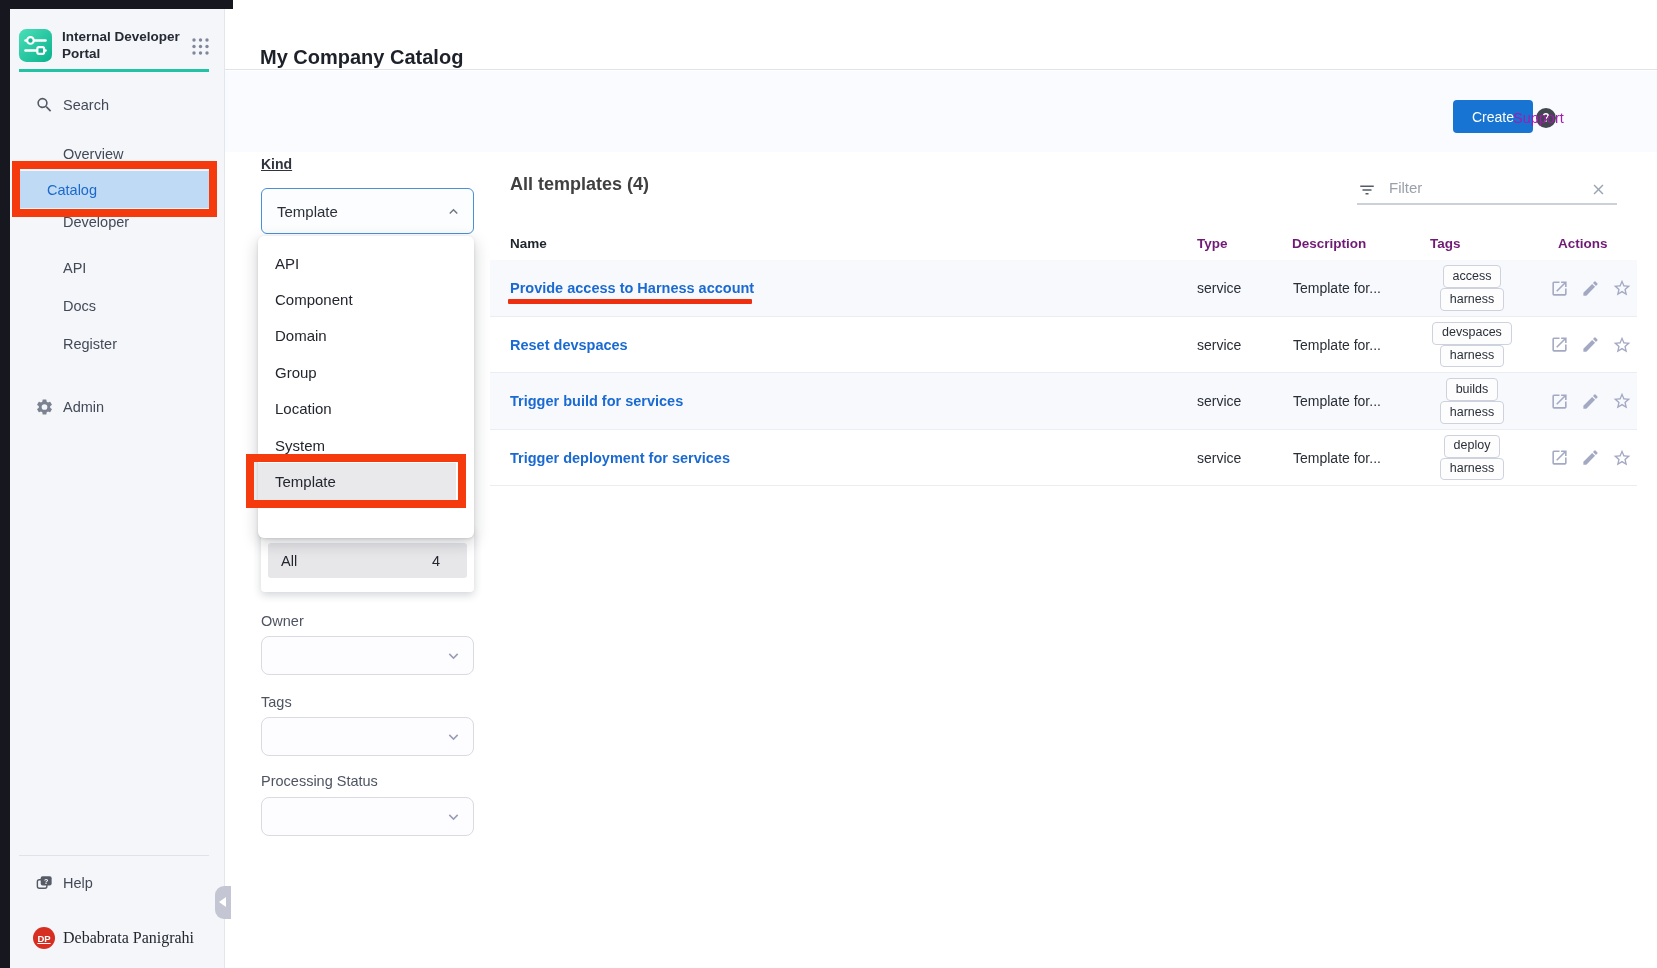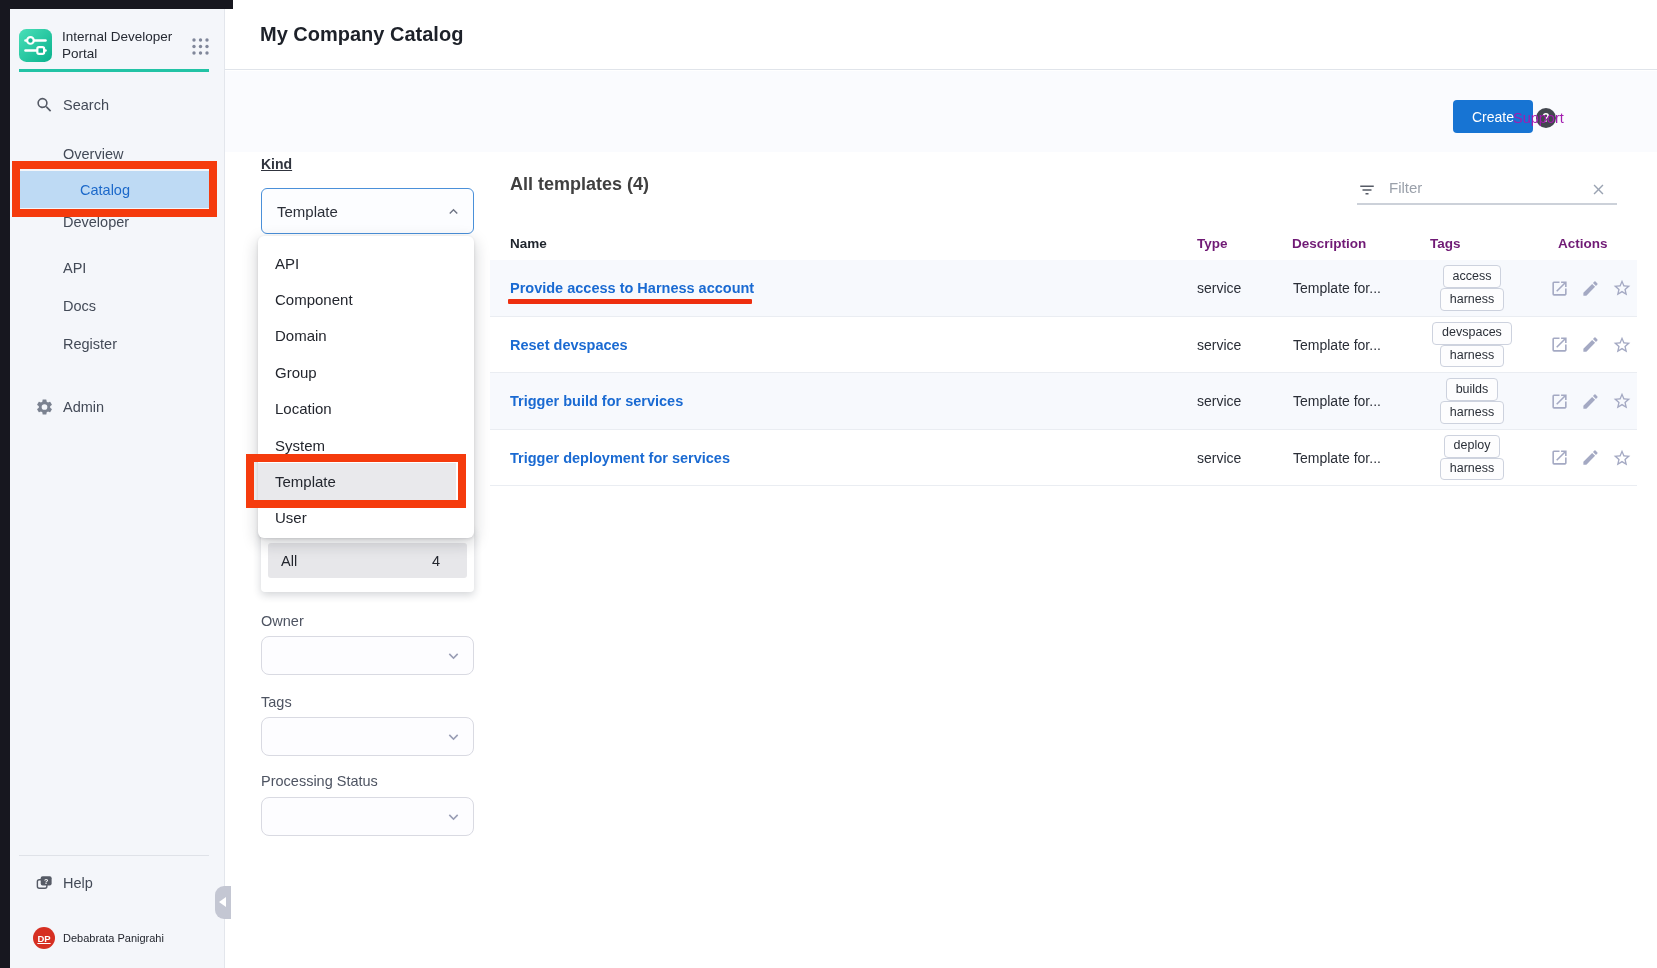--- a/index.html
+++ b/index.html
@@ -11,38 +11,38 @@
   }
   .abs { position:absolute; }
 
   
   .edge-left { left:0; top:0; width:10px; height:968px; background:#17171f; z-index:9; }
   .edge-top  { left:0; top:0; width:233px; height:9px;  background:#17171f; z-index:9; }
 
   
   .sidebar { left:10px; top:9px; width:215px; height:959px; background:#f4f6fa; border-right:1px solid #e3e6ec; z-index:2; }
   .logo-box { left:9px; top:20px; width:33px; height:33px; }
-  .brand-title { left:52px; top:20px; width:128px; font-size:13.5px; font-weight:400; line-height:1.25; color:#262a33; }
+  .brand-title { left:52px; top:20px; width:128px; font-size:13.5px; font-weight:700; line-height:1.25; color:#262a33; }
   .grid-icon { left:180px; top:27px; width:21px; height:21px; cursor:pointer; }
   .teal-rule { left:9px; top:60px; width:190px; height:3px; background:#22c3a5; }
   .nav-item { left:0; width:215px; height:34px; display:flex; align-items:center; padding-left:53px; font-size:14.5px; color:#434a57; cursor:pointer; position:absolute; }
   .nav-icon { position:absolute; left:25px; top:50%; transform:translateY(-50%); width:19px; height:19px; }
-  .cat-pill { left:10px; top:162px; width:189px; height:37px; background:#bedaf4; display:flex; align-items:center; padding-left:60px; font-size:14.5px; color:#1c69ca; font-weight:500; cursor:pointer; }
+  .cat-pill { left:10px; top:162px; width:189px; height:37px; background:#bedaf4; display:flex; align-items:center; padding-left:27px; font-size:14.5px; color:#1c69ca; font-weight:500; cursor:pointer; }
   .side-rule { left:9px; top:846px; width:190px; height:1px; background:#dfe2e8; }
   .avatar { left:23px; top:918px; width:22px; height:22px; border-radius:50%; background:#d62f22; color:#fff; font-size:9.5px; font-weight:700; display:flex; align-items:center; justify-content:center;text-decoration:underline; }
-  .user-name { left:53px; top:912px; height:34px; display:flex; align-items:center; font-size:11px; color:#23262e; position:absolute; }
+  .user-name { left:53px; top:912px; height:34px; display:flex; align-items:center; font-size:16px; color:#23262e; position:absolute;font-family:Liberation Serif, serif; }
   .collapse-tab { left:215px; top:886px; width:16px; height:33px; background:#c4c7d3; border-radius:9px 0 0 9px; z-index:8; cursor:pointer; }
   .collapse-tab .tri { position:absolute; left:4px; top:11px; width:0; height:0; border-top:5.5px solid transparent; border-bottom:5.5px solid transparent; border-right:7px solid #ffffff; }
 
   
   .ann { position:absolute; border:8px solid #f53b0d; z-index:10; pointer-events:none; }
   .ann-underline { position:absolute; background:#ee2f10; z-index:10; pointer-events:none; border-radius:1px; }
 
   
-  .topbar { left:225px; top:0; width:1432px; height:70px; background:#fff; border-bottom:1px solid #e0e4ea; display:flex; align-items:center; }
+  .topbar { left:225px; top:0; width:1432px; height:70px; background:#fff; border-bottom:1px solid #e0e4ea; display:flex; align-items:flex-end; }
   .page-title { margin-left:35px; font-size:20px; font-weight:700; color:#1d2129; }
   .band { left:225px; top:71px; width:1432px; height:81px; background:#fafbfe; }
   .create-btn { left:1228px; top:29px; width:80px; height:33px; background:#1774d3; border-radius:4px; color:#fff; font-size:14px; display:flex; align-items:center; justify-content:center; cursor:pointer; }
   .support-ic { left:1311px; top:37px; width:20px; height:20px; border-radius:50%; background:#43474f; color:#fff; font-size:12px; font-weight:700; display:flex; align-items:center; justify-content:center; cursor:pointer; }
   .support-lb { left:1288px; top:37px; height:20px; display:flex; align-items:center; font-size:14.5px; color:#a21caf; cursor:pointer;text-align:right; }
 
   
   .flabel { left:261px; font-size:14.5px; color:#4e5462; position:absolute; }
   .kind-label { font-weight:700; color:#30343e; font-size:14px;text-decoration:underline; }
   .kind-select { left:261px; top:188px; width:213px; height:46px; background:#fcfdff; border:1.5px solid #4a90d9; border-radius:6px; display:flex; align-items:center; padding-left:15px; font-size:15px; color:#2b2f38; cursor:pointer; }
@@ -197,21 +197,20 @@
 </div>
 
 <div class="abs dd">
   <div class="dd-item">API</div>
   <div class="dd-item">Component</div>
   <div class="dd-item">Domain</div>
   <div class="dd-item">Group</div>
   <div class="dd-item">Location</div>
   <div class="dd-item">System</div>
   <div class="dd-item sel">Template</div>
-  <div class="dd-item">User</div>
 </div>
 
 <div class="abs all-card">
   <div class="all-row">
     <span>All</span>
     <span>4</span>
   </div>
 </div>
 
 <div class="flabel" style="top:613px">Owner</div>

